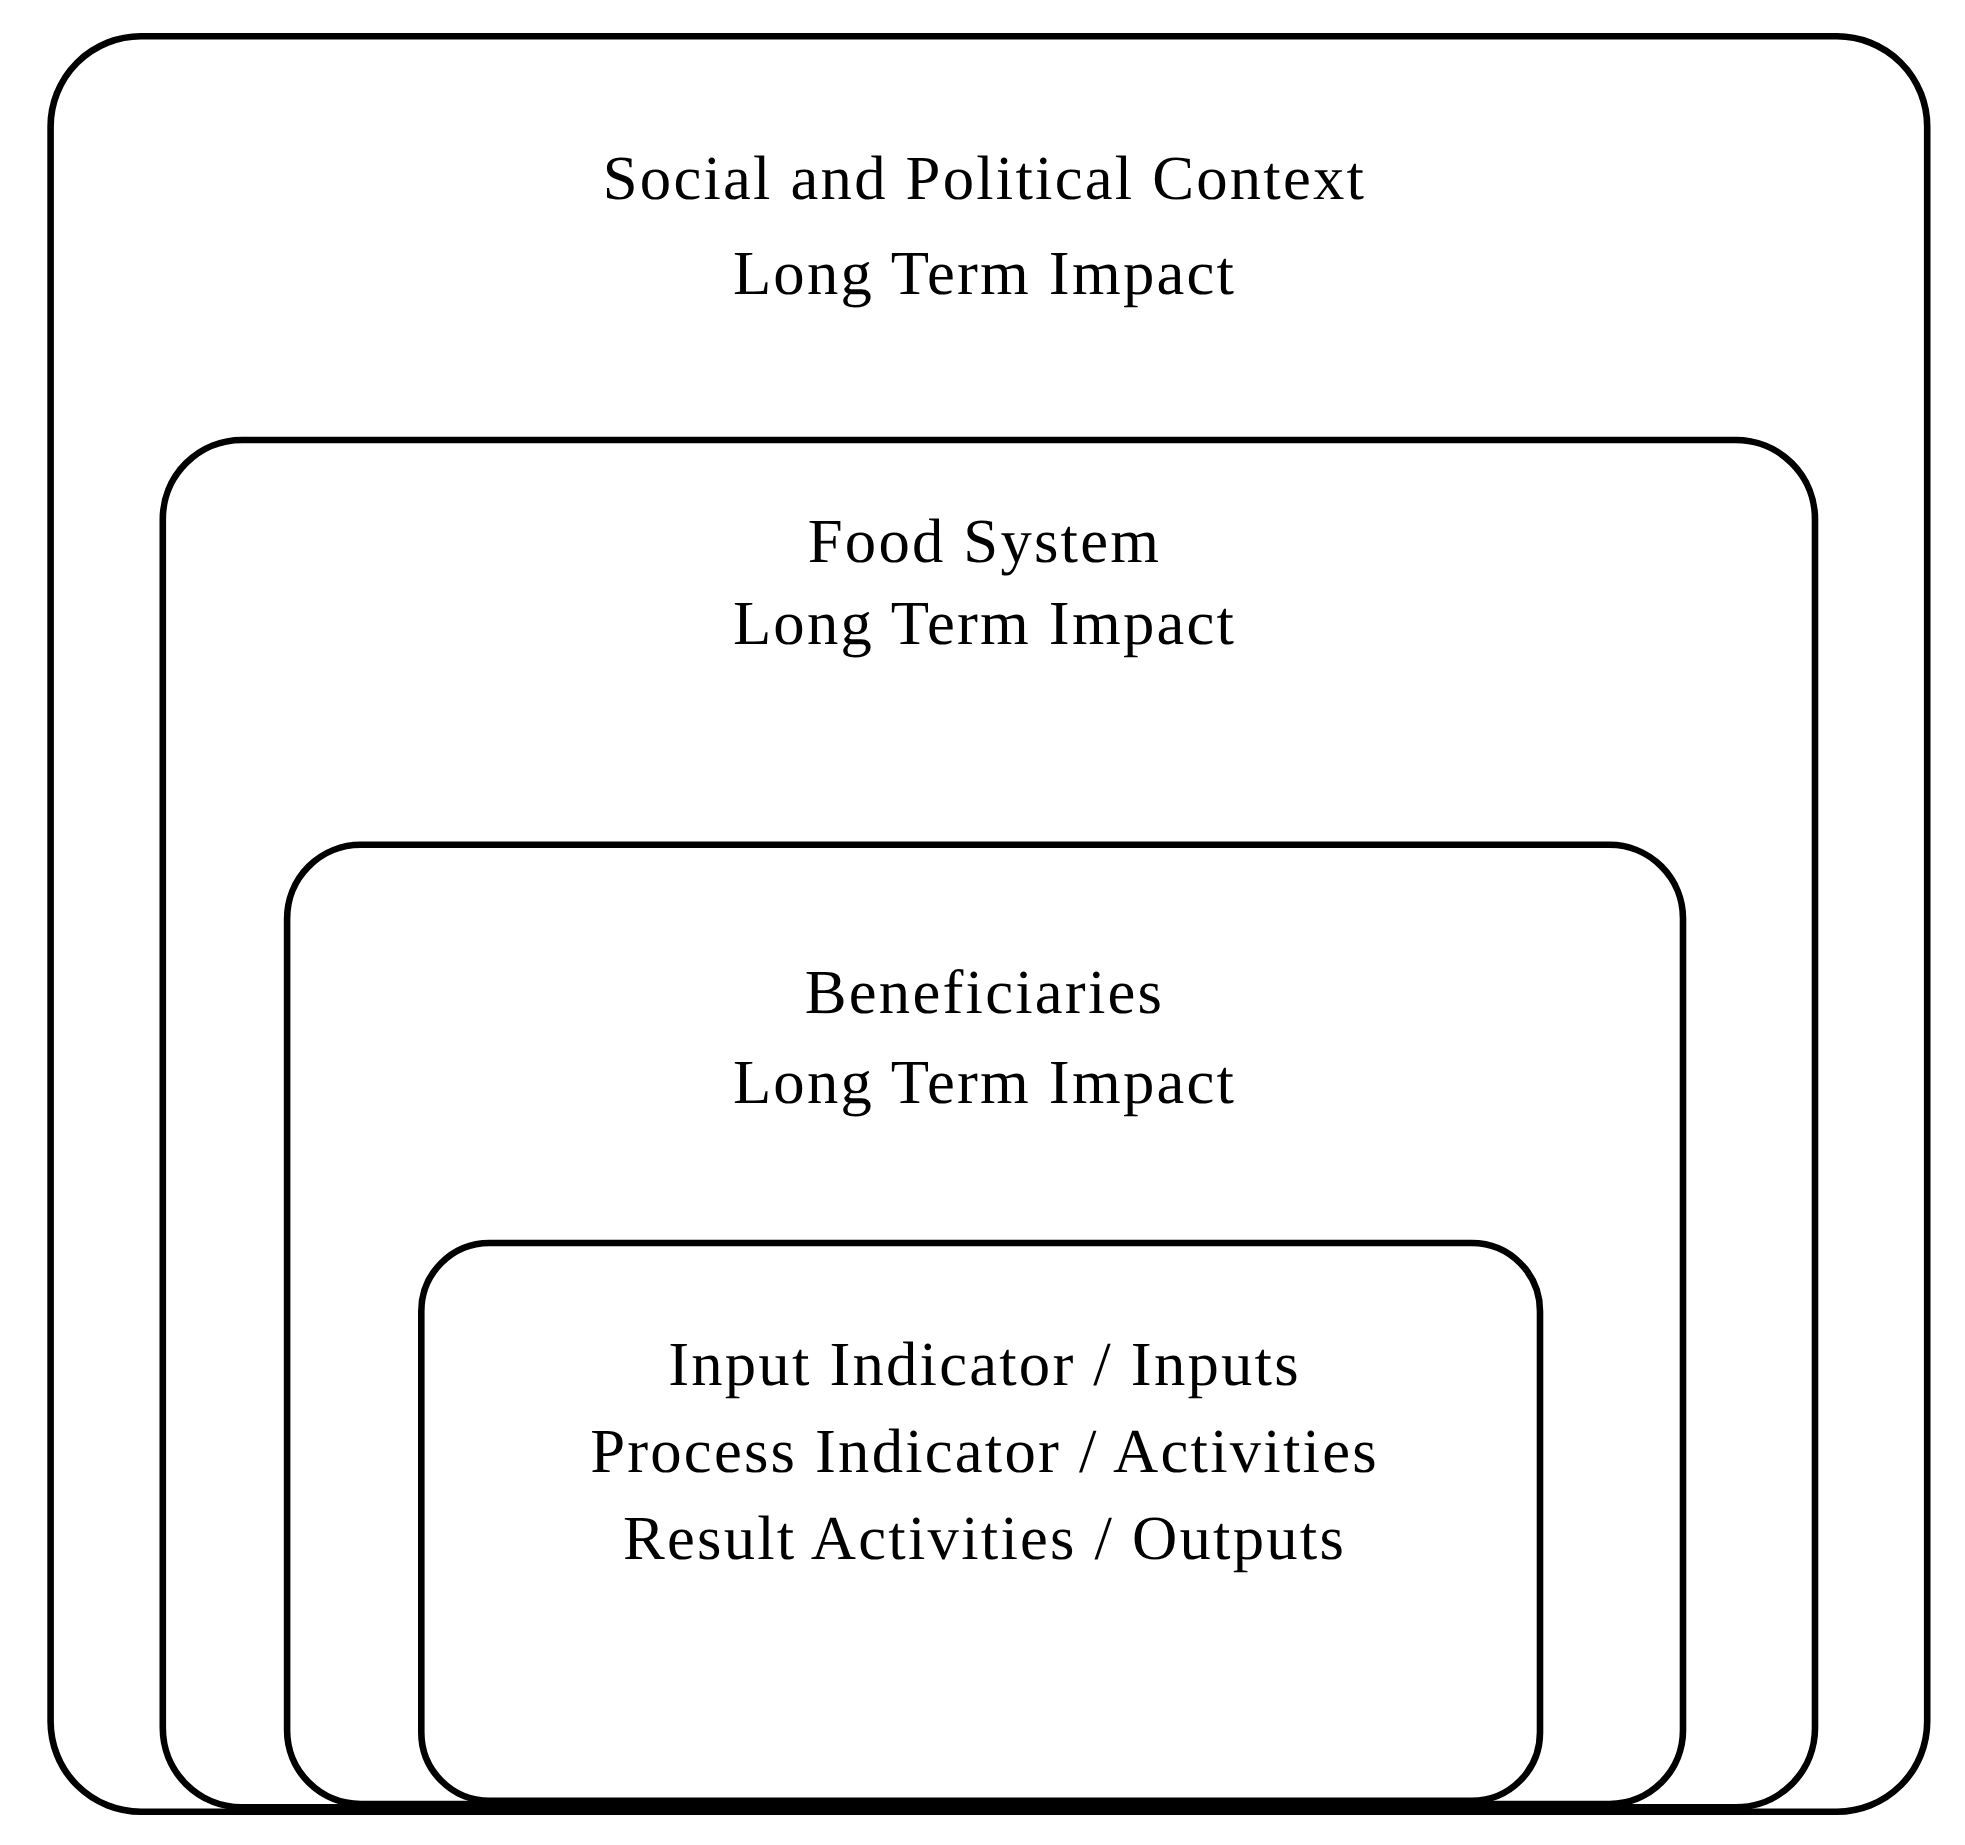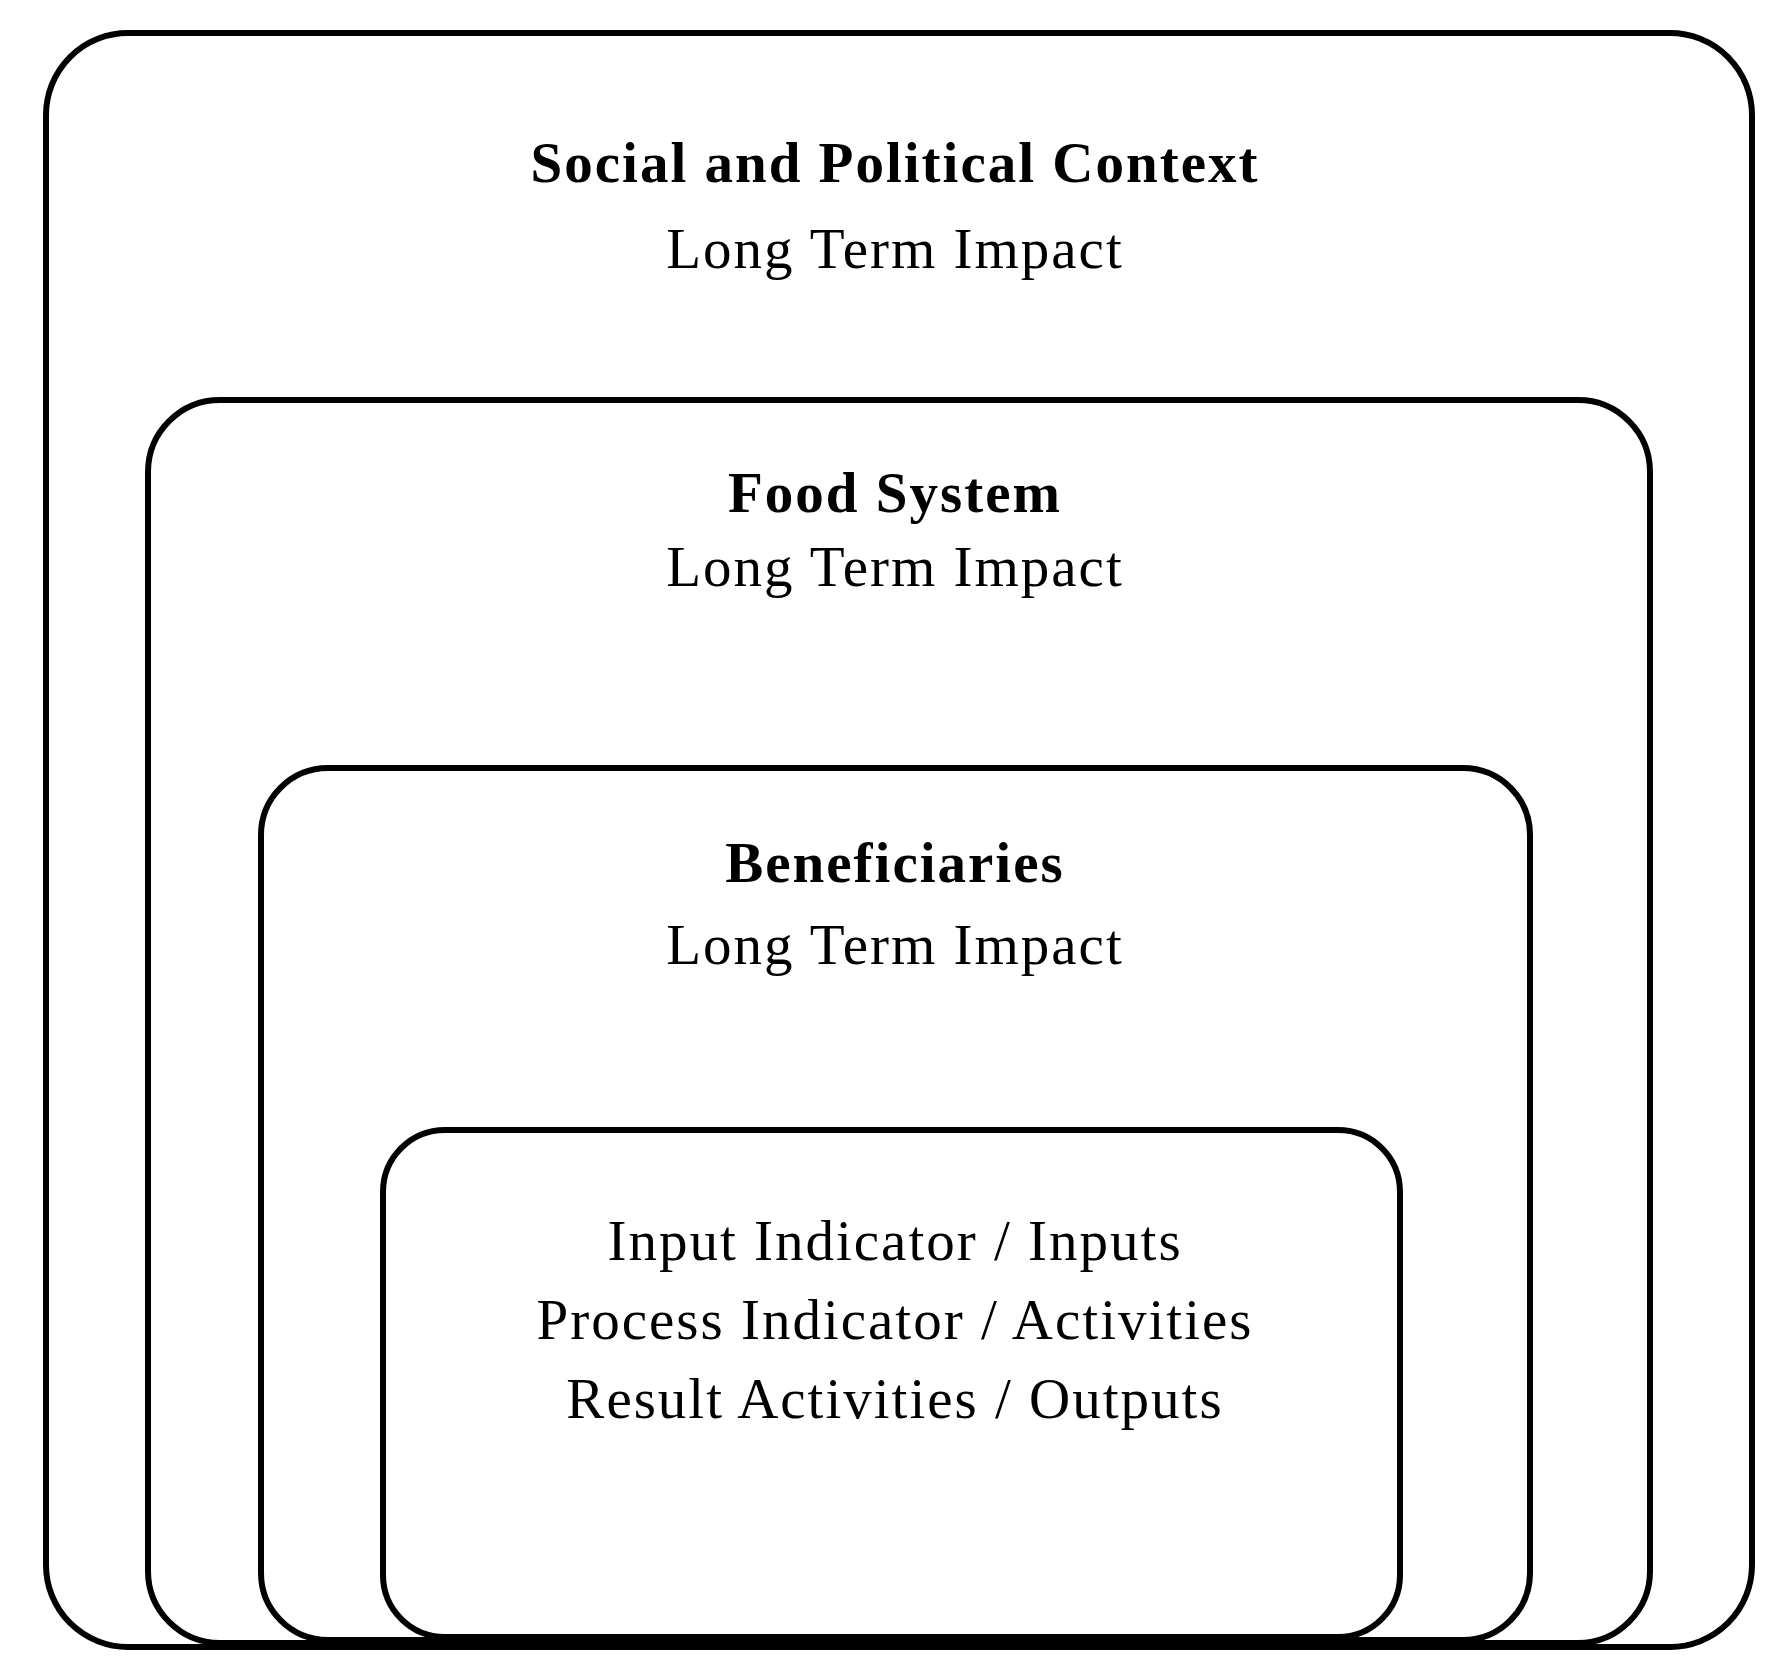--- a/index.html
+++ b/index.html
@@ -29,26 +29,26 @@
 
   .labels {
     position: absolute;
     left: 95px;
     width: 1600px;
     text-align: center;
     font-size: 57px;
     letter-spacing: 2px;
     white-space: nowrap;
   }
-  .labels .title { font-weight: bold; }
+  .labels .title { font-weight: normal; }
   .labels div { margin: 0; }
 
   .labels.lv1 { top: 120px;  line-height: 86px; }
   .labels.lv2 { top: 456px;  line-height: 74px; }
-  .labels.lv3 { top: 822px;  line-height: 82px; }
+  .labels.lv3 { top: 862px;  line-height: 82px; }
   .labels.lv4 { top: 1201px; line-height: 79px; }
 </style>
 </head>
 <body>
 
 <div class="canvas">
 
   <div class="box lv1"></div>
   <div class="box lv2"></div>
   <div class="box lv3"></div>

